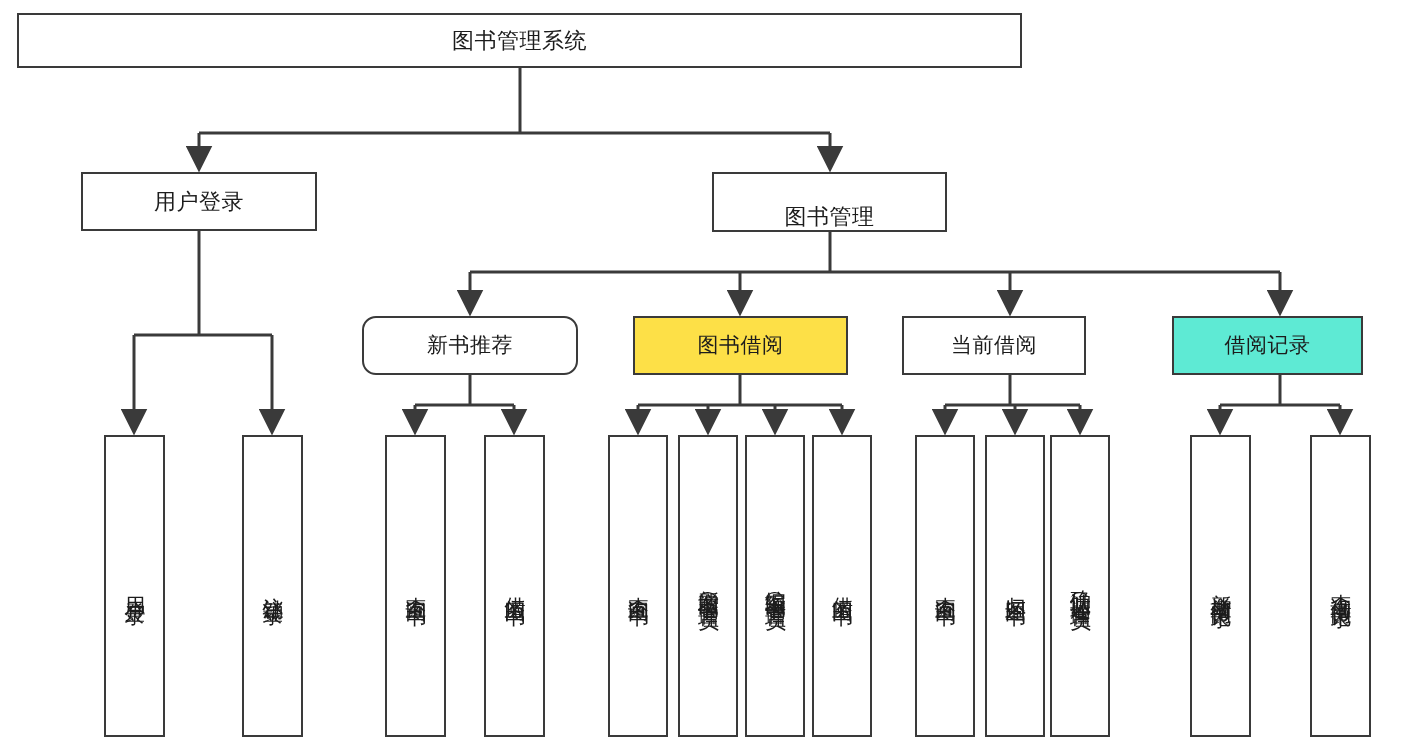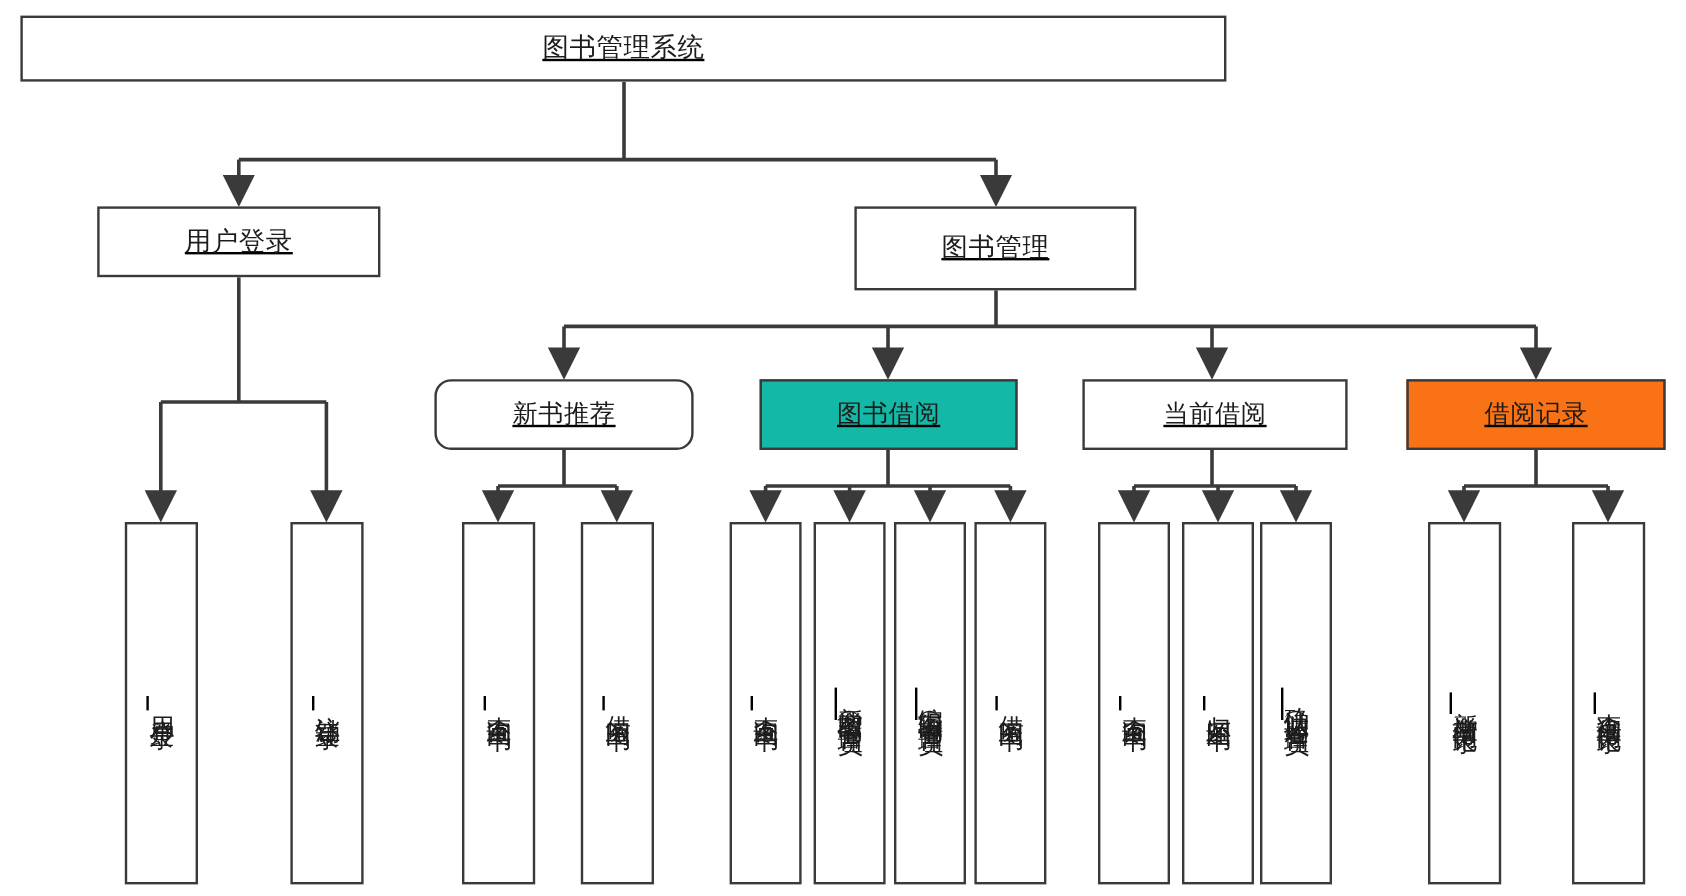--- a/index.html
+++ b/index.html
@@ -28,21 +28,20 @@
   }
   .node {
     position: absolute;
     box-sizing: border-box;
     background: #ffffff;
     border: 2px solid #be185d;
     display: flex;
     align-items: center;
     justify-content: center;
     z-index: 2;
-    text-decoration: underline;
   }
   .node-label {
     color: #1c1c1c;
     font-size: 21px;
     line-height: 1.18;
     letter-spacing: 0.5px;
     white-space: nowrap;
     text-align: center;
   }
   
@@ -131,34 +130,34 @@
     </g>
   </svg>
 
   <div class="node root" id="node-root" style="left: 17px; top: 13px; width: 1005px; height: 55px; border-color: rgb(58, 58, 58); background: rgb(255, 255, 255);">
     <span class="node-label" style="color: rgb(28, 28, 28);">图书管理系统</span>
   </div>
 
   <div class="node level2" id="node-l2-0" style="left: 81px; top: 172px; width: 236px; height: 59px; border-color: rgb(58, 58, 58); background: rgb(255, 255, 255);">
     <span class="node-label" style="color: rgb(28, 28, 28);">用户登录</span>
   </div>
-  <div class="node level2" id="node-l2-1" style="left: 712px; top: 172px; width: 235px; height: 70px; border-color: rgb(58, 58, 58); background: rgb(255, 255, 255);">
+  <div class="node level2" id="node-l2-1" style="left: 712px; top: 172px; width: 235px; height: 60px; border-color: rgb(58, 58, 58); background: rgb(255, 255, 255); align-items: flex-end;">
     <span class="node-label" style="color: rgb(28, 28, 28);">图书管理</span>
   </div>
 
   <div class="node level3" id="node-l3-0" style="left: 362px; top: 316px; width: 216px; height: 59px; border-color: rgb(58, 58, 58); background: rgb(255, 255, 255); border-radius: 14px;">
     <span class="node-label" style="color: rgb(28, 28, 28);">新书推荐</span>
   </div>
-  <div class="node level3" id="node-l3-1" style="left: 633px; top: 316px; width: 215px; height: 59px; border-color: rgb(58, 58, 58); background: #14b8a6;">
+  <div class="node level3" id="node-l3-1" style="left: 633px; top: 316px; width: 215px; height: 59px; border-color: rgb(58, 58, 58); background: #fde047;">
     <span class="node-label" style="color: rgb(28, 28, 28);">图书借阅</span>
   </div>
-  <div class="node level3" id="node-l3-2" style="left: 902px; top: 316px; width: 221px; height: 59px; border-color: rgb(58, 58, 58); background: rgb(255, 255, 255);">
+  <div class="node level3" id="node-l3-2" style="left: 902px; top: 316px; width: 184px; height: 59px; border-color: rgb(58, 58, 58); background: rgb(255, 255, 255);">
     <span class="node-label" style="color: rgb(28, 28, 28);">当前借阅</span>
   </div>
-  <div class="node level3" id="node-l3-3" style="left: 1172px; top: 316px; width: 216px; height: 59px; border-color: rgb(58, 58, 58); background: #f97316;">
+  <div class="node level3" id="node-l3-3" style="left: 1172px; top: 316px; width: 191px; height: 59px; border-color: rgb(58, 58, 58); background: #5eead4;">
     <span class="node-label" style="color: rgb(28, 28, 28);">借阅记录</span>
   </div>
 
   <div class="node vertical" id="node-leaf-0" style="left: 104px; top: 435px; width: 61px; height: 302px; justify-content: center; align-items: center; border-color: rgb(58, 58, 58); background: rgb(255, 255, 255);">
     <span class="node-label" style="font-size: 21px; letter-spacing: 3px; color: rgb(28, 28, 28);">用户登录</span>
   </div>
   <div class="node vertical" id="node-leaf-1" style="left: 242px; top: 435px; width: 61px; height: 302px; justify-content: center; align-items: center; border-color: rgb(58, 58, 58); background: rgb(255, 255, 255);">
     <span class="node-label" style="font-size: 21px; letter-spacing: 3px; color: rgb(28, 28, 28);">注销登录</span>
   </div>
   <div class="node vertical" id="node-leaf-2" style="left: 385px; top: 435px; width: 61px; height: 302px; justify-content: center; align-items: center; border-color: rgb(58, 58, 58); background: rgb(255, 255, 255);">

